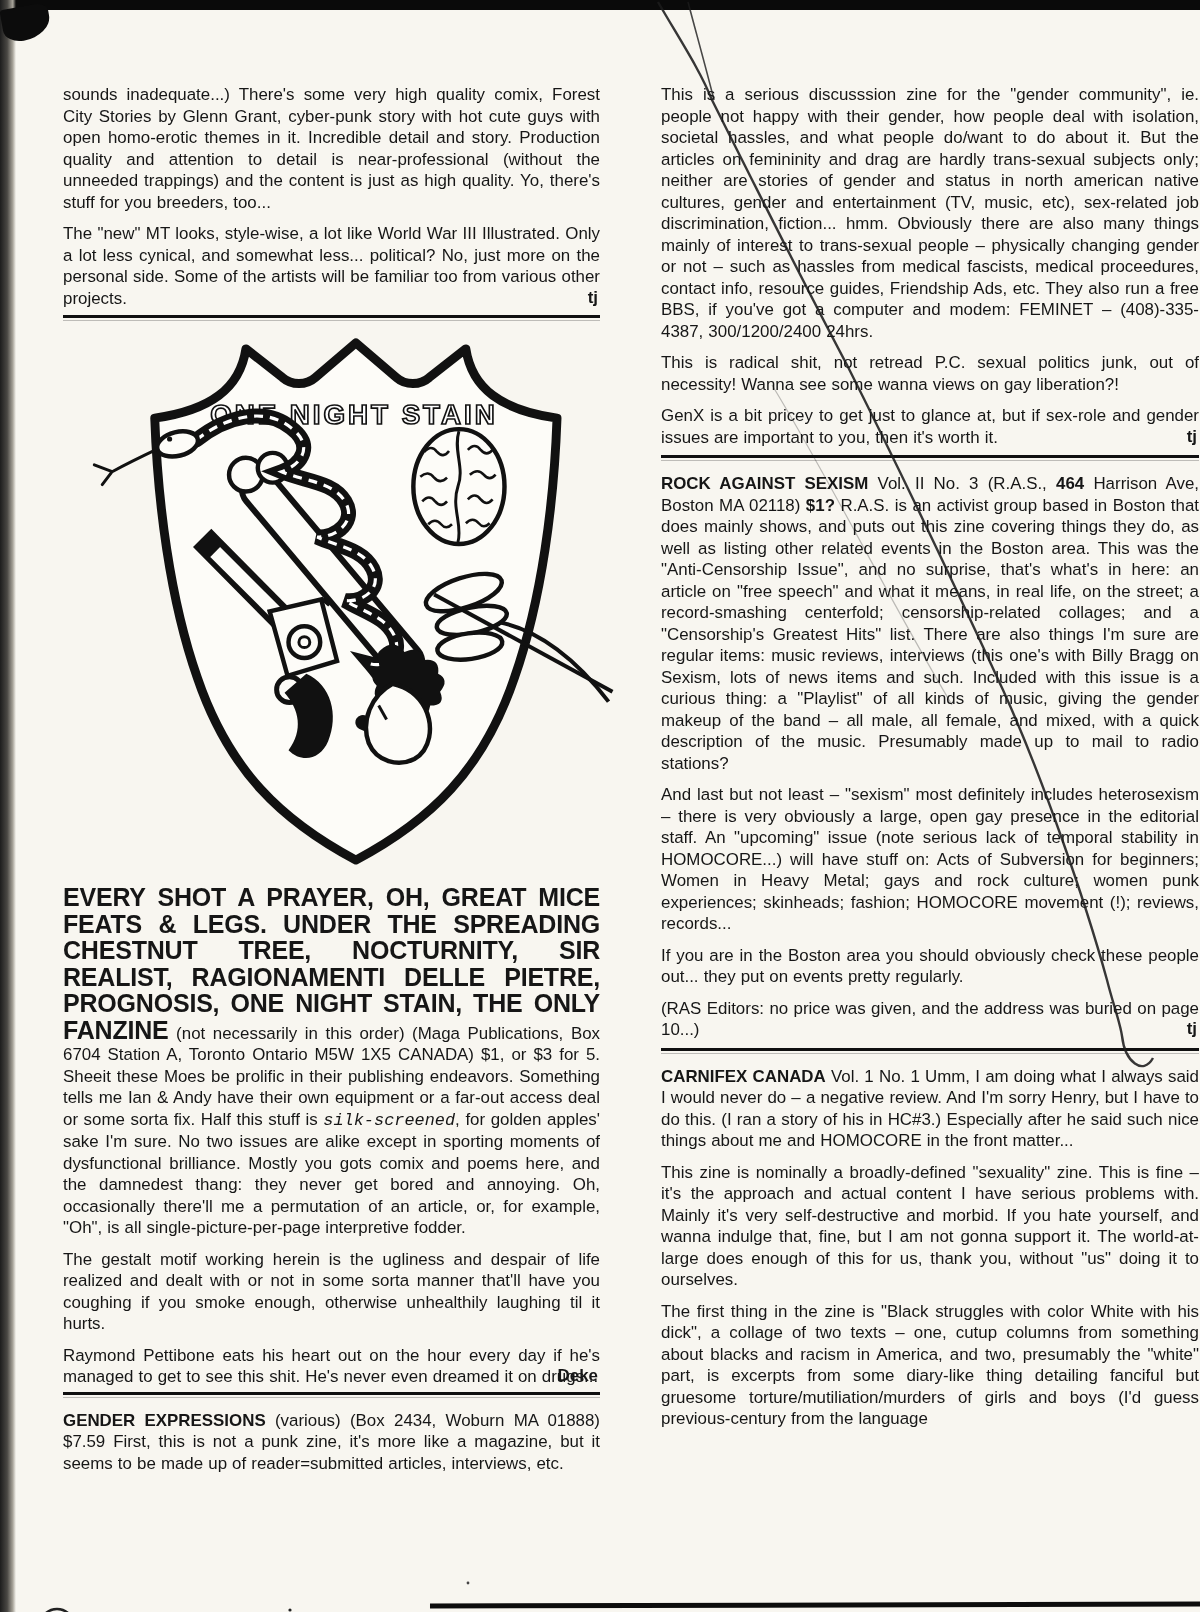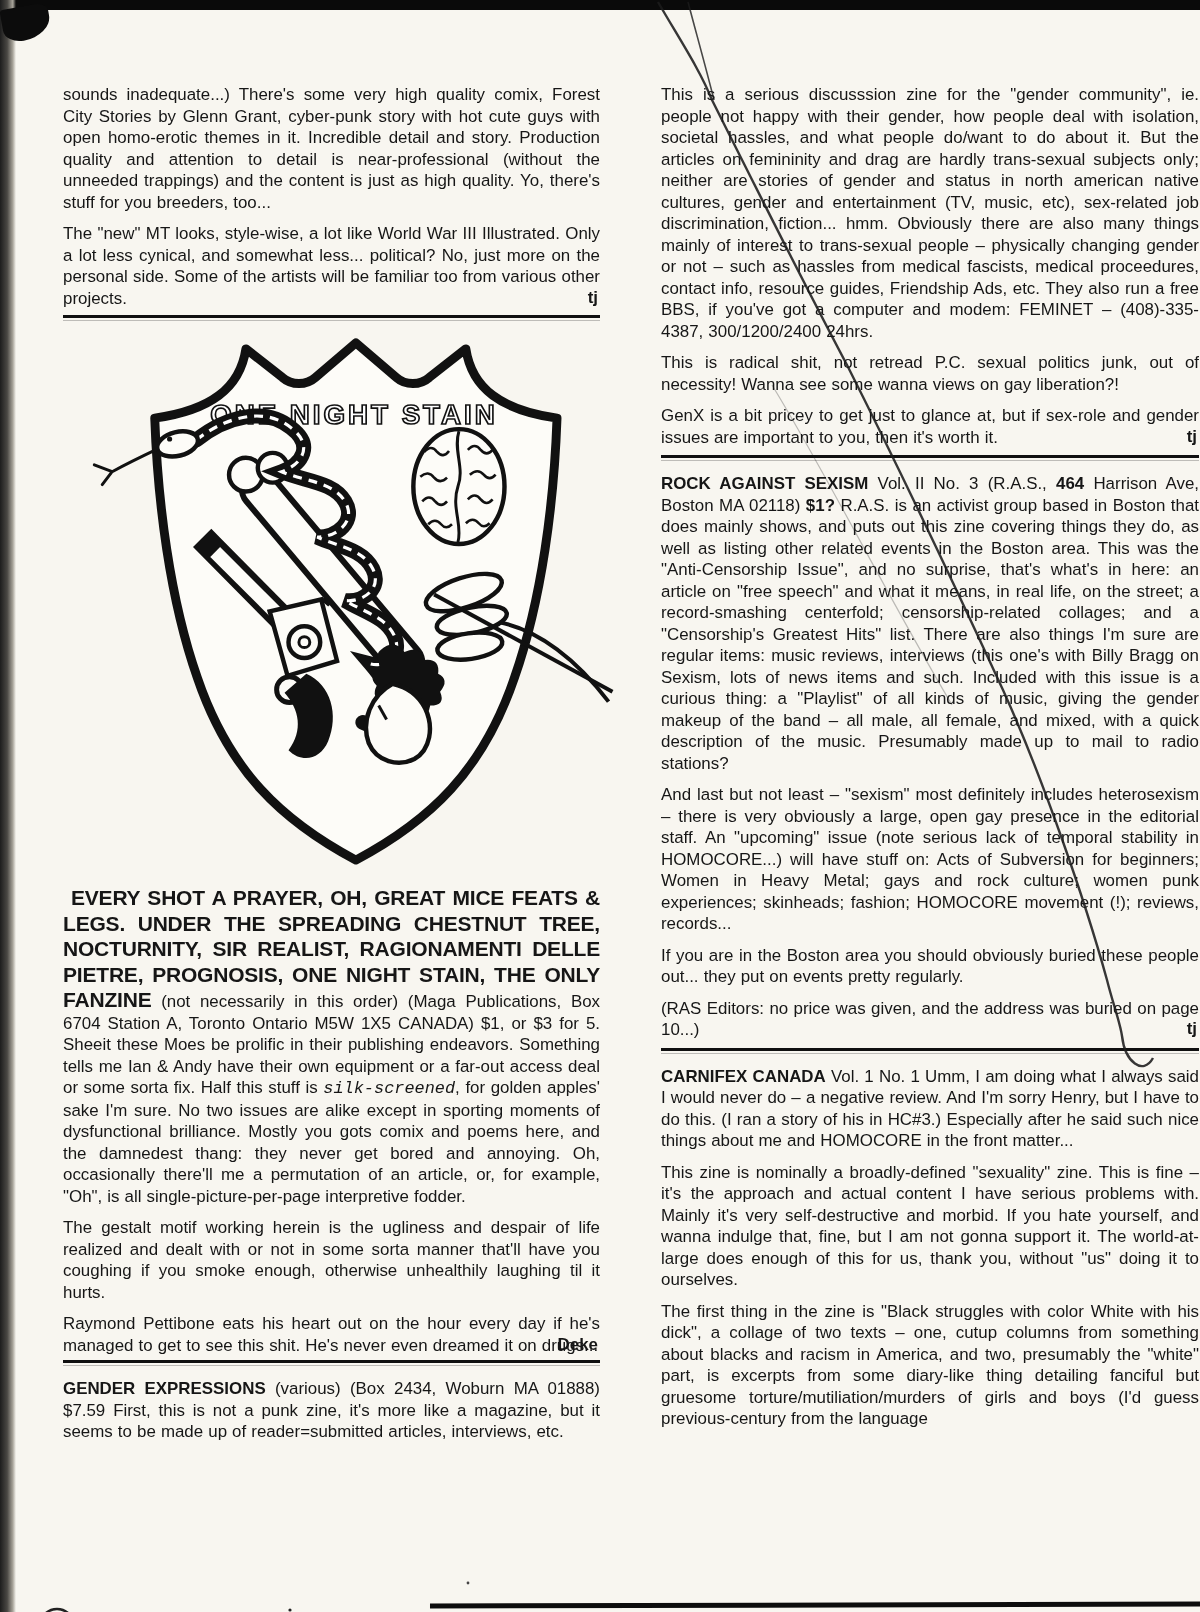--- a/index.html
+++ b/index.html
@@ -16,21 +16,21 @@
     background:linear-gradient(90deg,#1d1d1d 0%,#4a4844 45%,#a8a49a 80%,rgba(248,246,240,0) 100%);}
   .corner-blob{position:absolute;left:2px;top:6px;width:48px;height:34px;background:#0c0c0c;
     border-radius:10% 30% 70% 45%;transform:rotate(-10deg);}
   
   .col{position:absolute;top:84px;}
   .col-left{left:63px;width:537px;}
   .col-right{left:628px;width:538px;margin-left:33px;}
   p.bt{font-size:16.9px;line-height:21.5px;text-align:justify;margin:0 0 10px 0;position:relative;
        word-spacing:0.4px;}
   .lead{font-weight:700;}
-  .headline-lead{font-weight:700;font-size:21px;line-height:25.2px;letter-spacing:-0.2px;margin-left:8px;}
+  .headline-lead{font-weight:700;font-size:25px;line-height:25.2px;letter-spacing:-0.2px;}
   .ital{font-style:italic;font-family:Liberation Mono, monospace;}
   .sig{position:absolute;right:2px;bottom:1px;font-weight:700;}
   .rule{border-top:3.6px solid #101010;height:2px;margin:4px 0 12px 0;
         border-bottom:1px solid rgba(16,16,16,0.25);}
   .shield-wrap{margin:12px 0 8px 0;position:relative;}
   .scratches{position:absolute;left:0;top:0;pointer-events:none;}
 </style>
 </head>
 <body>
 
@@ -124,21 +124,21 @@
     <p class="bt"><span class="lead">GENDER EXPRESSIONS</span><span> (various) (Box 2434, Woburn MA 01888) $7.59 First, this is not a punk zine, it's more like a magazine, but it seems to be made up of reader=submitted articles, interviews, etc.</span></p>
   </div>
 
   <div class="col col-right">
     <p class="bt"><span>This is a serious discusssion zine for the "gender community", ie.  people not happy with their gender, how people deal with isolation, societal hassles, and what people do/want to do about it.  But the articles on femininity and drag are hardly trans-sexual subjects only; neither are stories of gender and status in north american native cultures, gender and entertainment (TV, music, etc), sex-related job discrimination, fiction... hmm.  Obviously there are also many things mainly of interest to trans-sexual people – physically changing gender or not – such as hassles from medical fascists, medical proceedures, contact info, resource guides, Friendship Ads, etc. They also run a free BBS, if you've got a computer and modem: FEMINET – (408)-335-4387, 300/1200/2400 24hrs.</span></p>
     <p class="bt"><span>This is radical shit, not retread P.C. sexual politics junk, out of necessity!  Wanna see some wanna views on gay liberation?!</span></p>
     <p class="bt" style="margin-bottom:7px;"><span>GenX is a bit pricey to get just to glance at, but if sex-role and gender issues are important to you, then it's worth it.</span><span class="sig">tj</span></p>
     <div class="rule"></div>
     <p class="bt"><span class="lead">ROCK AGAINST SEXISM</span><span> Vol. II No. 3 (R.A.S., </span><span class="lead">464</span><span> Harrison Ave, Boston MA 02118) </span><span class="lead">$1?</span><span>  R.A.S. is an activist group based in Boston that does mainly shows, and puts out this zine covering things they do, as well as listing other related events in the Boston area.  This was the "Anti-Censorship Issue", and no surprise, that's what's in here:  an article on "free speech" and what it means, in real life, on the street; a record-smashing centerfold; censorship-related collages; and a "Censorship's Greatest Hits" list.  There are also things I'm sure are regular items:  music reviews, interviews (this one's with Billy Bragg on Sexism, lots of news items and such.  Included with this issue is a curious thing:  a "Playlist" of all kinds of music, giving the gender makeup of the band – all male, all female, and mixed, with a quick description of the music. Presumably made up to mail to radio stations?</span></p>
     <p class="bt"><span>And last but not least – "sexism" most definitely includes heterosexism – there is very obviously a large, open gay presence in the editorial staff.  An "upcoming" issue (note serious lack of temporal stability in HOMOCORE...) will have stuff on: Acts of Subversion for beginners; Women in Heavy Metal; gays and rock culture; women punk experiences; skinheads; fashion; HOMOCORE movement (!); reviews, records...</span></p>
-    <p class="bt"><span>If you are in the Boston area you should obviously buried these people out... they put on events pretty regularly.</span></p>
+    <p class="bt"><span>If you are in the Boston area you should obviously check these people out... they put on events pretty regularly.</span></p>
     <p class="bt" style="margin-bottom:7px;"><span>(RAS Editors:  no price was given, and the address was buried on page 10...)</span><span class="sig">tj</span></p>
     <div class="rule"></div>
     <p class="bt"><span class="lead">CARNIFEX CANADA</span><span> Vol. 1 No. 1 Umm, I am doing what I always said I would never do – a negative review.  And I'm sorry Henry, but I have to do this.  (I ran a story of his in HC#3.) Especially after he said such nice things about me and HOMOCORE in the front matter...</span></p>
     <p class="bt"><span>This zine is nominally a broadly-defined "sexuality" zine.  This is fine – it's the approach and actual content I have serious problems with.  Mainly it's very self-destructive and morbid.  If you hate yourself, and wanna indulge that, fine, but I am not gonna support it.  The world-at-large does enough of this for us, thank you, without "us" doing it to ourselves.</span></p>
     <p class="bt"><span>The first thing in the zine is "Black struggles with color White with his dick", a collage of two texts – one, cutup columns from something about blacks and racism in America, and two, presumably the "white" part, is excerpts from some diary-like thing detailing fanciful but gruesome torture/mutiliation/murders of girls and boys (I'd guess previous-century from the language</span></p>
   </div>
 
   <svg class="scratches" width="1200" height="1612">
     <path d="M658,2 C680,40 700,70 712,100 C760,196 800,276 847,365
              C900,470 955,586 1003,690 C1042,776 1085,900 1107,980

